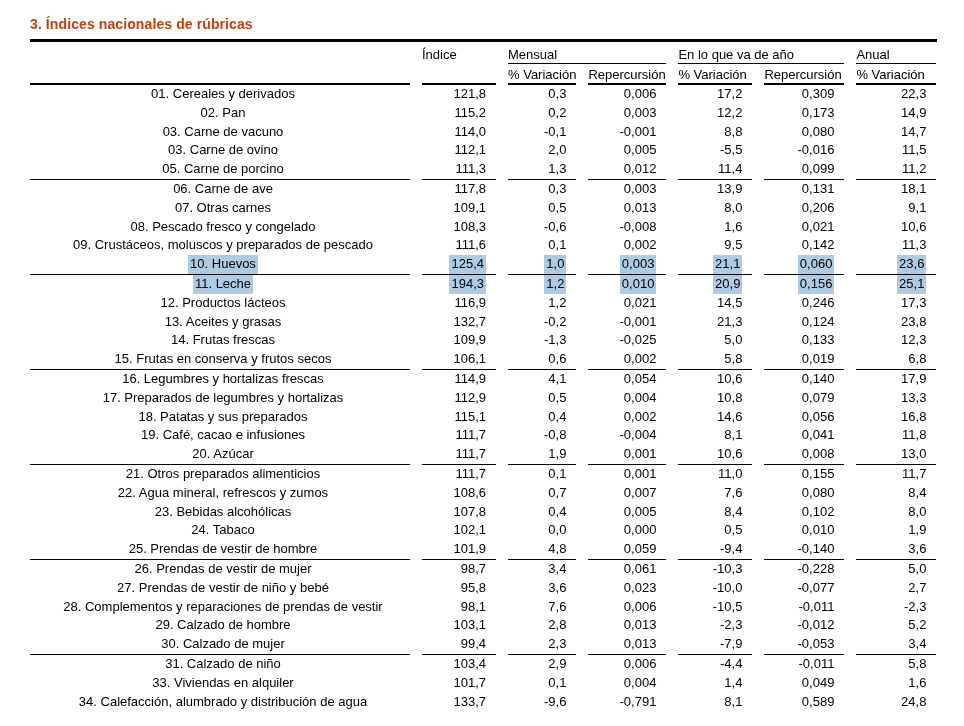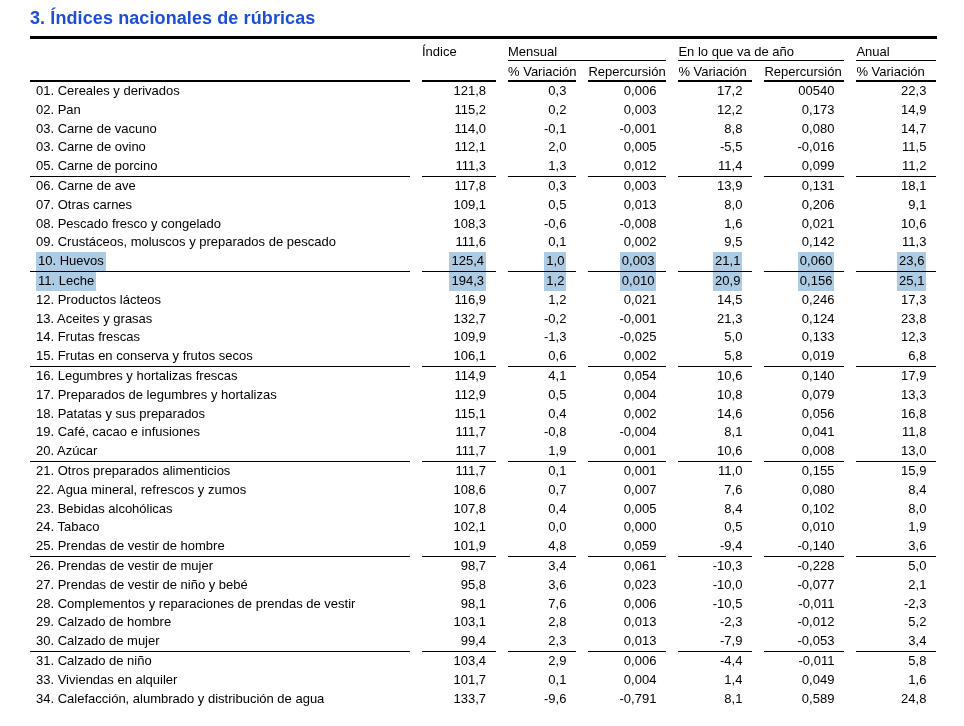--- a/index.html
+++ b/index.html
@@ -9,25 +9,25 @@
     color: #000;
   }
   .page {
     position: relative;
     width: 964px;
     height: 726px;
     background: #fff;
     overflow: hidden;
   }
   .page-title {
-    font-size: 18px;
+    font-size: 14px;
     font-weight: bold;
     letter-spacing: 0.1px;
-    padding: 8px 0 0 30px;
-    color: #1d4ed8;
+    padding: 16px 0 0 30px;
+    color: #c2410c;
   }
   .header-rule {
     height: 3px;
     background: #000;
     margin: 7px 27px 0 30px;
   }
   table.rubric-table {
     border-collapse: separate;
     border-spacing: 12px 0;
     table-layout: fixed;
@@ -55,21 +55,21 @@
   th.headcol { border-bottom: 2px solid #000; }
   thead tr.sub-row th { border-bottom: 2px solid #000; }
 
   tbody td {
     line-height: 18.8px;
     height: 18.8px;
     white-space: nowrap;
     overflow: hidden;
     vertical-align: middle;
   }
-  td.label { text-align: left; padding-left: 6px; }
+  td.label { text-align: center; padding-left: 6px; }
   td.num, th.num { text-align: right; padding-right: 10px; }
   th.num-head { text-align: left; margin-top: 44px; }
   tr.sep td { border-bottom: 1.5px solid #000; }
 
   .hl {
     background: var(--hl, #aecbe4);
     padding: 1px 2px 6px 2px;
   }
 </style>
 </head>
@@ -105,21 +105,21 @@
         <th class="num-head">% Variación</th>
       </tr>
     </thead>
     <tbody>
         <tr>
           <td class="label"><span>01. Cereales y derivados</span></td>
           <td class="num"><span>121,8</span></td>
           <td class="num"><span>0,3</span></td>
           <td class="num"><span>0,006</span></td>
           <td class="num"><span>17,2</span></td>
-          <td class="num"><span>00540</span></td>
+          <td class="num"><span>0,309</span></td>
           <td class="num"><span>22,3</span></td>
         </tr>
         <tr>
           <td class="label"><span>02. Pan</span></td>
           <td class="num"><span>115,2</span></td>
           <td class="num"><span>0,2</span></td>
           <td class="num"><span>0,003</span></td>
           <td class="num"><span>12,2</span></td>
           <td class="num"><span>0,173</span></td>
           <td class="num"><span>14,9</span></td>
@@ -286,21 +286,21 @@
           <td class="num"><span>0,008</span></td>
           <td class="num"><span>13,0</span></td>
         </tr>
         <tr>
           <td class="label"><span>21. Otros preparados alimenticios</span></td>
           <td class="num"><span>111,7</span></td>
           <td class="num"><span>0,1</span></td>
           <td class="num"><span>0,001</span></td>
           <td class="num"><span>11,0</span></td>
           <td class="num"><span>0,155</span></td>
-          <td class="num"><span>15,9</span></td>
+          <td class="num"><span>11,7</span></td>
         </tr>
         <tr>
           <td class="label"><span>22. Agua mineral, refrescos y zumos</span></td>
           <td class="num"><span>108,6</span></td>
           <td class="num"><span>0,7</span></td>
           <td class="num"><span>0,007</span></td>
           <td class="num"><span>7,6</span></td>
           <td class="num"><span>0,080</span></td>
           <td class="num"><span>8,4</span></td>
         </tr>
@@ -340,21 +340,21 @@
           <td class="num"><span>-0,228</span></td>
           <td class="num"><span>5,0</span></td>
         </tr>
         <tr>
           <td class="label"><span>27. Prendas de vestir de niño y bebé</span></td>
           <td class="num"><span>95,8</span></td>
           <td class="num"><span>3,6</span></td>
           <td class="num"><span>0,023</span></td>
           <td class="num"><span>-10,0</span></td>
           <td class="num"><span>-0,077</span></td>
-          <td class="num"><span>2,1</span></td>
+          <td class="num"><span>2,7</span></td>
         </tr>
         <tr>
           <td class="label"><span>28. Complementos y reparaciones de prendas de vestir</span></td>
           <td class="num"><span>98,1</span></td>
           <td class="num"><span>7,6</span></td>
           <td class="num"><span>0,006</span></td>
           <td class="num"><span>-10,5</span></td>
           <td class="num"><span>-0,011</span></td>
           <td class="num"><span>-2,3</span></td>
         </tr>

